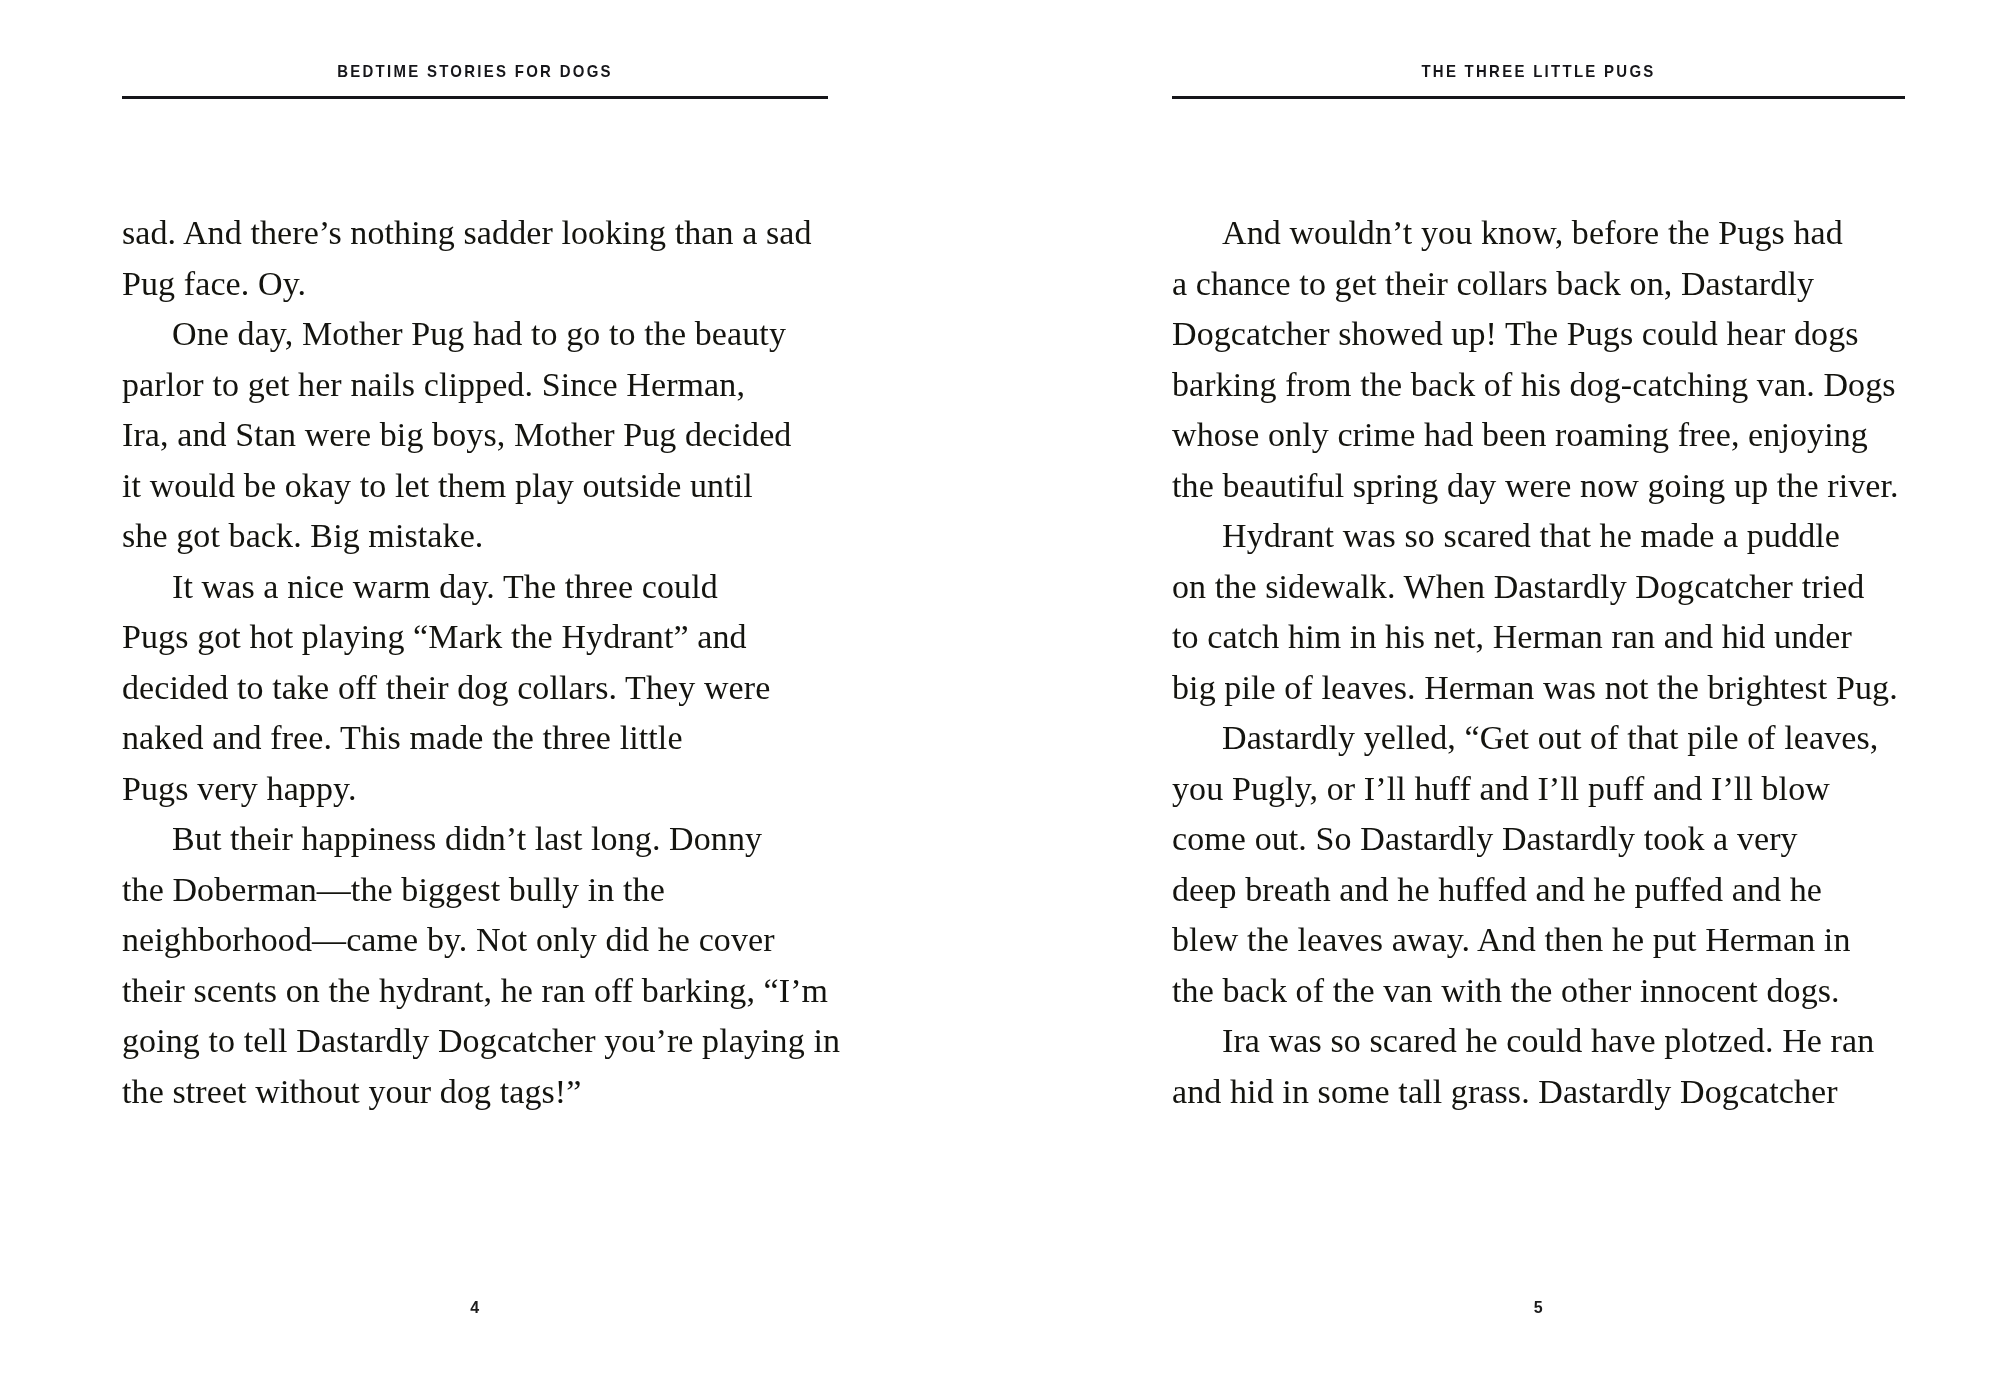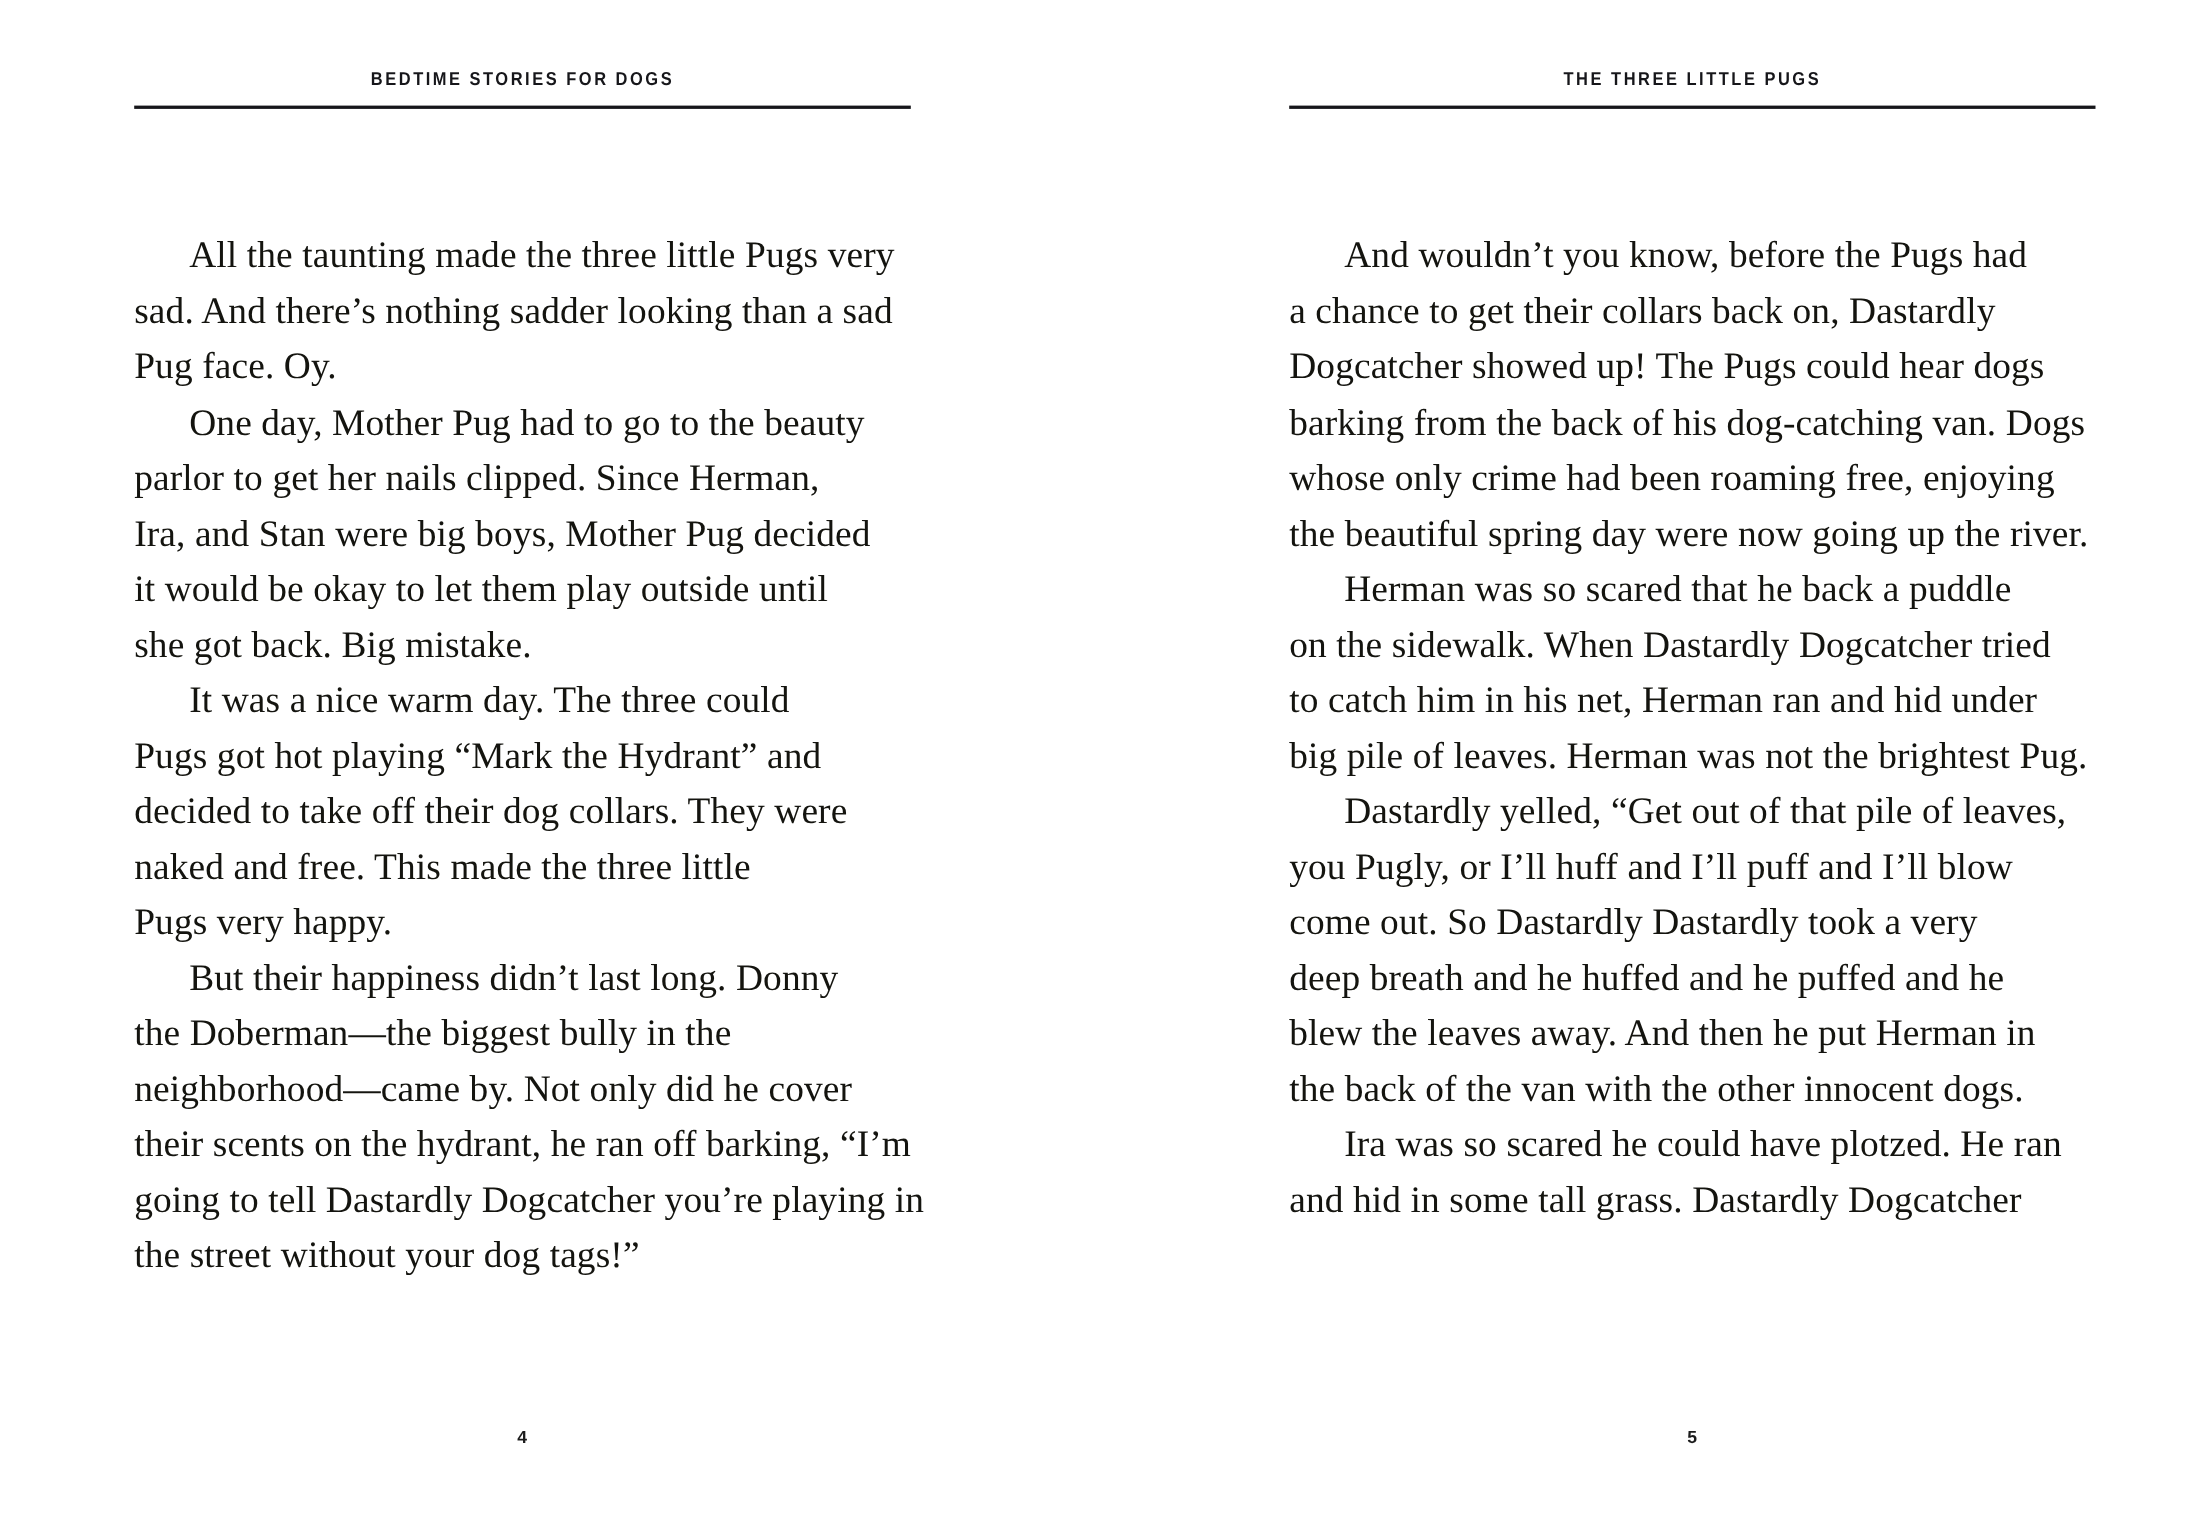--- a/index.html
+++ b/index.html
@@ -129,21 +129,20 @@
 <body>
 
 <div class="spread">
 
   <div class="page page-left">
     <div class="running-head">BEDTIME STORIES FOR DOGS</div>
     <div class="head-rule"></div>
 
     <div class="body-col" id="left-body">
         <p class="para">
-          <span class="line indent">All the taunting made the three little Pugs very</span>
           <span class="line">sad. And there’s nothing sadder looking than a sad</span>
           <span class="line">Pug face. Oy.</span>
         </p>
         <p class="para">
           <span class="line indent">One day, Mother Pug had to go to the beauty</span>
           <span class="line">parlor to get her nails clipped. Since Herman,</span>
           <span class="line">Ira, and Stan were big boys, Mother Pug decided</span>
           <span class="line">it would be okay to let them play outside until</span>
           <span class="line">she got back. Big mistake.</span>
         </p>
@@ -174,21 +173,21 @@
     <div class="body-col" id="right-body">
         <p class="para">
           <span class="line indent">And wouldn’t you know, before the Pugs had</span>
           <span class="line">a chance to get their collars back on, Dastardly</span>
           <span class="line">Dogcatcher showed up! The Pugs could hear dogs</span>
           <span class="line">barking from the back of his dog-catching van. Dogs</span>
           <span class="line">whose only crime had been roaming free, enjoying</span>
           <span class="line">the beautiful spring day were now going up the river.</span>
         </p>
         <p class="para">
-          <span class="line indent">Herman was so scared that he back a puddle</span>
+          <span class="line indent">Hydrant was so scared that he made a puddle</span>
           <span class="line">on the sidewalk. When Dastardly Dogcatcher tried</span>
           <span class="line">to catch him in his net, Herman ran and hid under</span>
           <span class="line">big pile of leaves. Herman was not the brightest Pug.</span>
         </p>
         <p class="para">
           <span class="line indent">Dastardly yelled, “Get out of that pile of leaves,</span>
           <span class="line">you Pugly, or I’ll huff and I’ll puff and I’ll blow</span>
           <span class="line">come out. So Dastardly Dastardly took a very</span>
           <span class="line">deep breath and he huffed and he puffed and he</span>
           <span class="line">blew the leaves away. And then he put Herman in</span>

